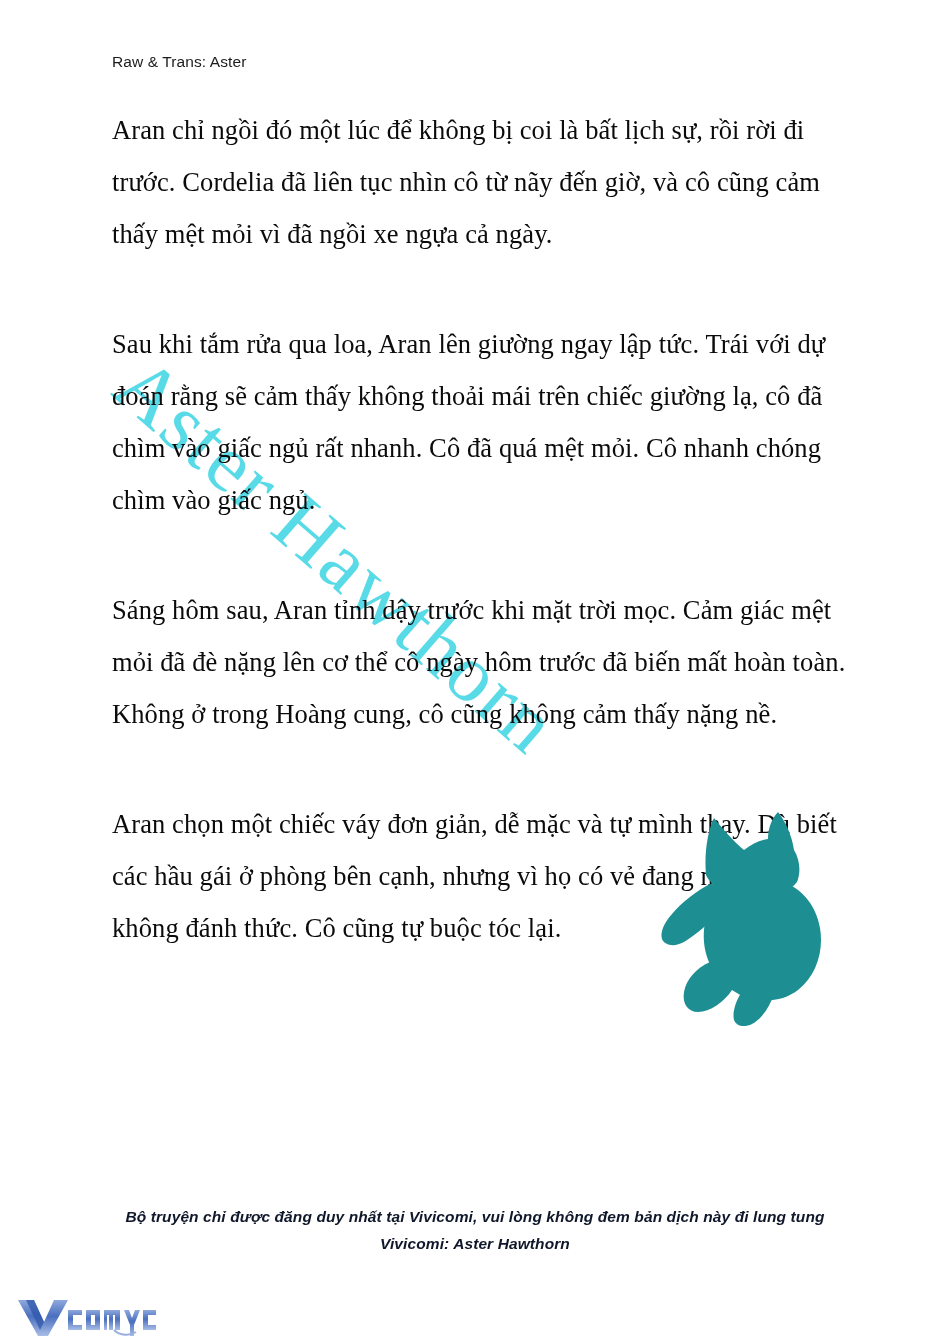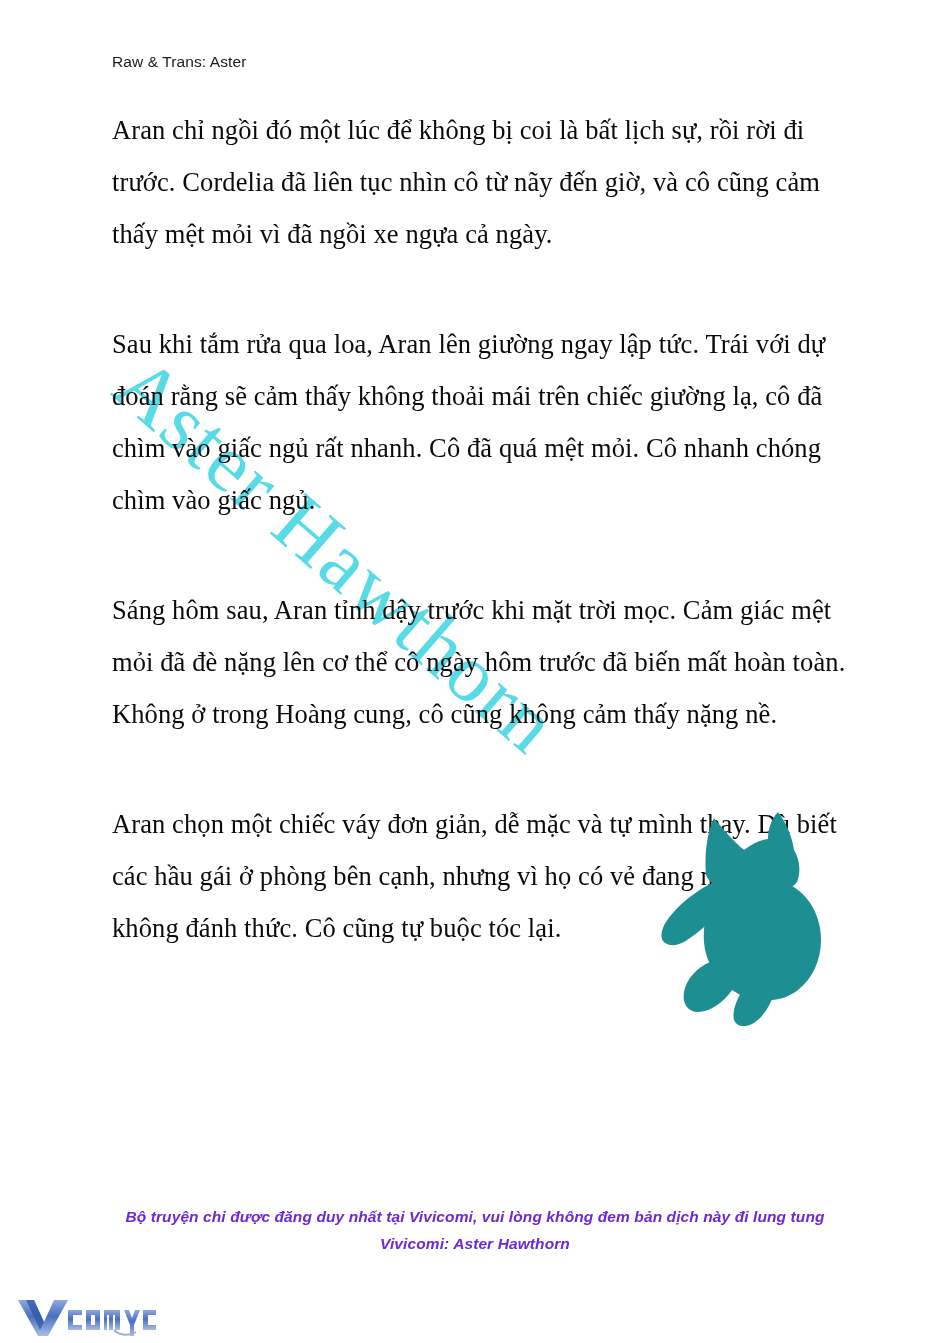--- a/index.html
+++ b/index.html
@@ -94,21 +94,21 @@
     width: 950px;
     text-align: center;
     z-index: 3;
   }
   #footer-note .fn-line {
     font-family: "Liberation Sans", sans-serif;
     font-style: italic;
     font-weight: 700;
     font-size: 15.5px;
     line-height: 27px;
-    color: #6d28d9;
+    color: #0f172a;
     letter-spacing: 0.1px;
     white-space: nowrap;
   }
 
   
   #brand-logo {
     position: absolute;
     left: 14px;
     top: 1292px;
     width: 150px;

